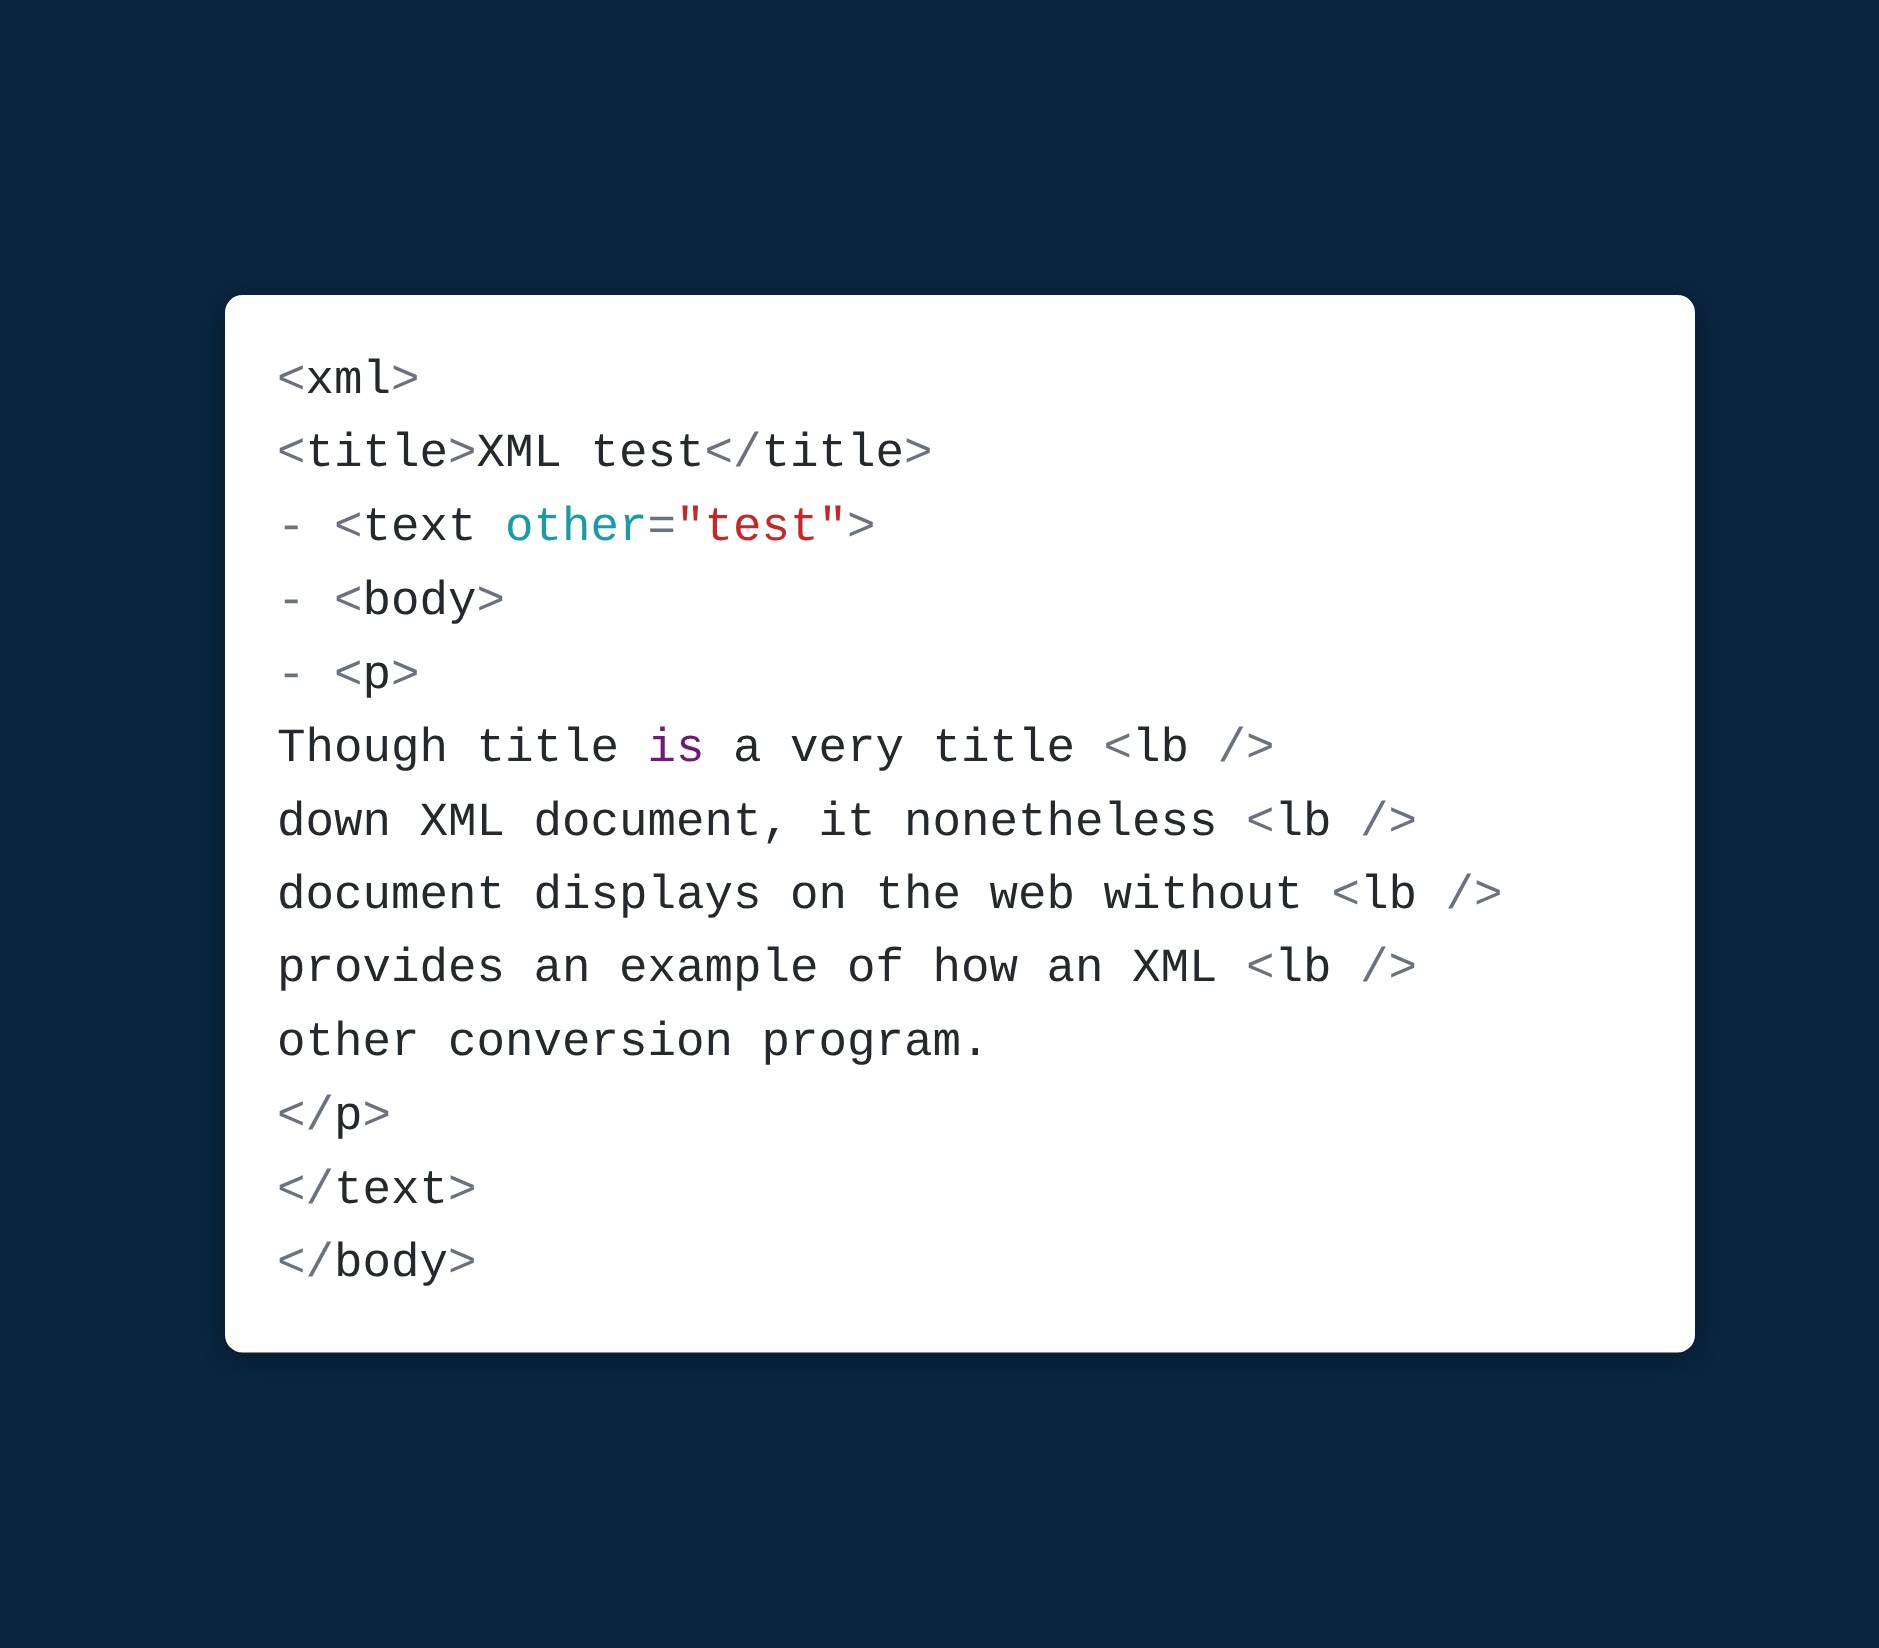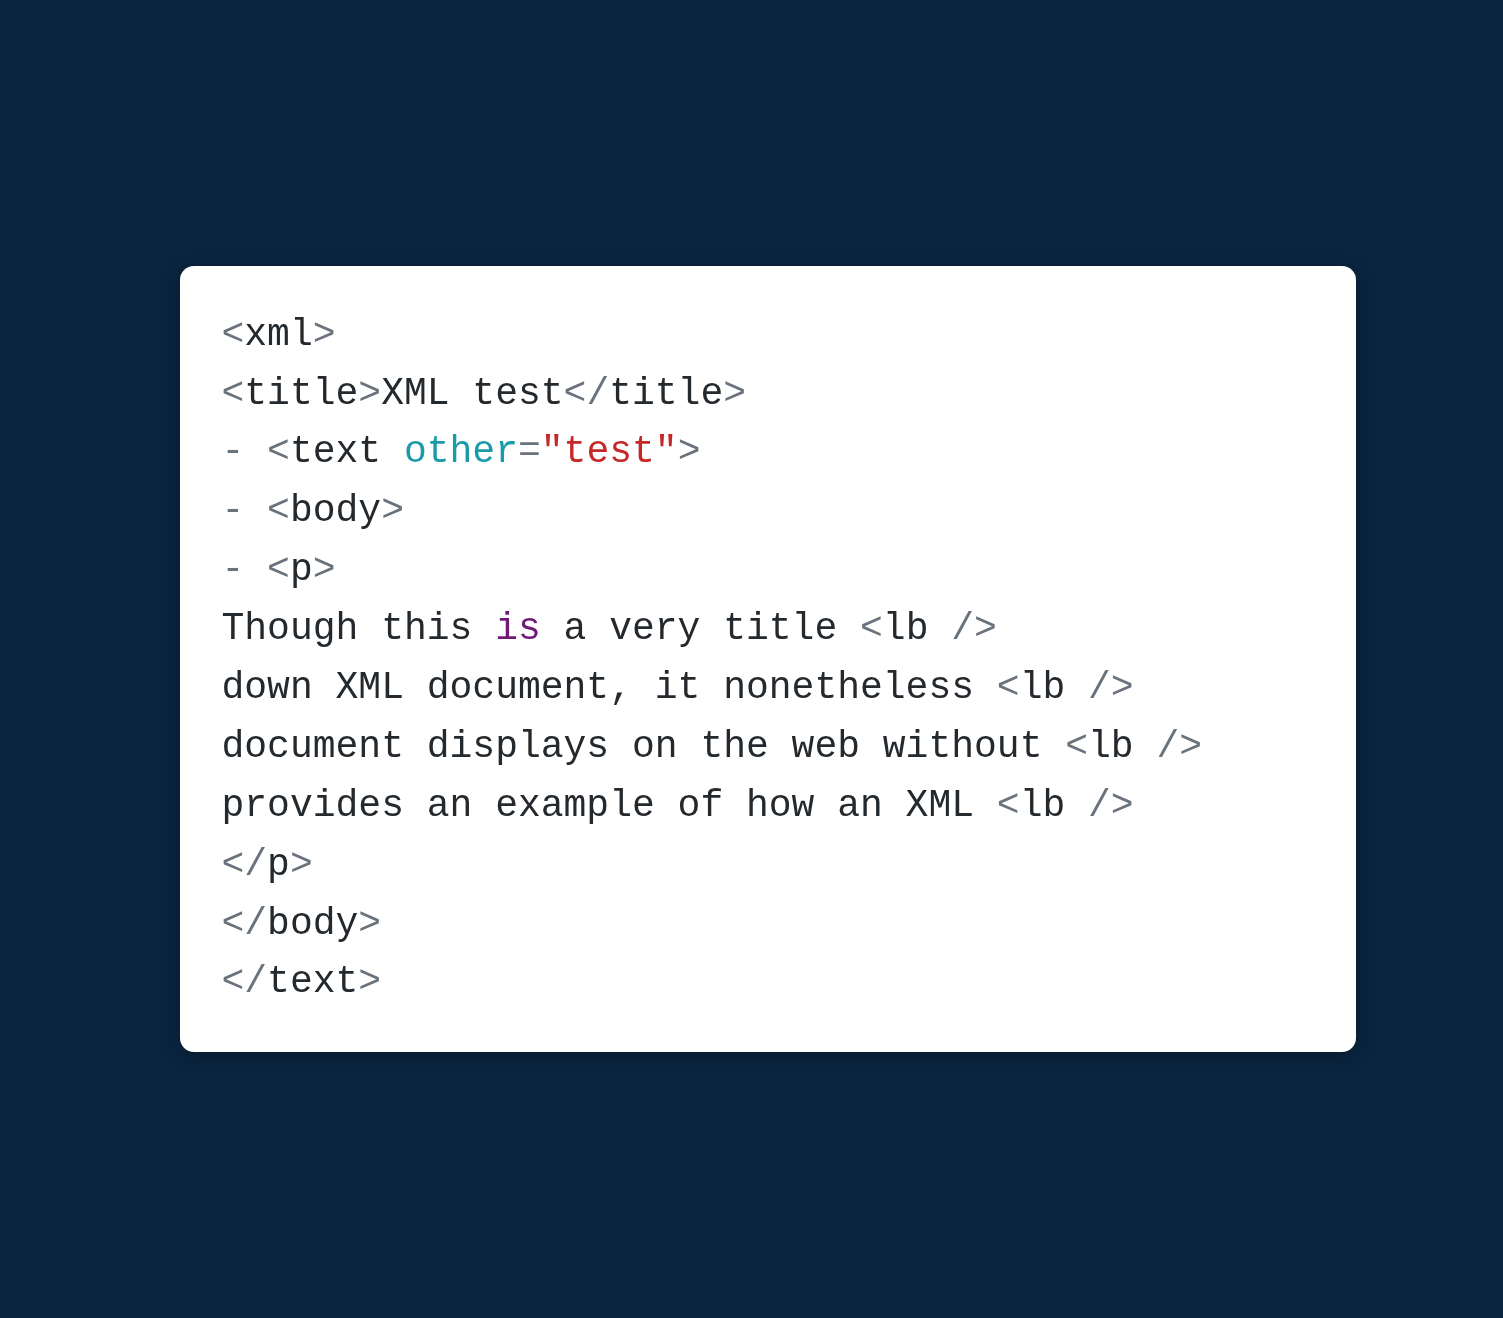--- a/index.html
+++ b/index.html
@@ -43,21 +43,22 @@
 </head>
 <body>
 
 <div class="code-panel">
   <div id="code-container">
       <div class="code-line"><span class="punct">&lt;</span><span>xml</span><span class="punct">&gt;</span></div>
       <div class="code-line"><span class="punct">&lt;</span><span>title</span><span class="punct">&gt;</span><span>XML test</span><span class="punct">&lt;/</span><span>title</span><span class="punct">&gt;</span></div>
       <div class="code-line"><span class="punct">- </span><span class="punct">&lt;</span><span>text </span><span class="attr-name">other</span><span class="punct">=</span><span class="attr-value">"test"</span><span class="punct">&gt;</span></div>
       <div class="code-line"><span class="punct">- </span><span class="punct">&lt;</span><span>body</span><span class="punct">&gt;</span></div>
       <div class="code-line"><span class="punct">- </span><span class="punct">&lt;</span><span>p</span><span class="punct">&gt;</span></div>
-      <div class="code-line"><span>Though this </span><span class="keyword">is</span><span> a very title </span><span class="punct">&lt;</span><span>lb </span><span class="punct">/&gt;</span></div>
+      <div class="code-line"><span>Though title </span><span class="keyword">is</span><span> a very title </span><span class="punct">&lt;</span><span>lb </span><span class="punct">/&gt;</span></div>
       <div class="code-line"><span>down XML document, it nonetheless </span><span class="punct">&lt;</span><span>lb </span><span class="punct">/&gt;</span></div>
       <div class="code-line"><span>document displays on the web without </span><span class="punct">&lt;</span><span>lb </span><span class="punct">/&gt;</span></div>
       <div class="code-line"><span>provides an example of how an XML </span><span class="punct">&lt;</span><span>lb </span><span class="punct">/&gt;</span></div>
+      <div class="code-line"><span>other conversion program.</span></div>
       <div class="code-line"><span class="punct">&lt;/</span><span>p</span><span class="punct">&gt;</span></div>
+      <div class="code-line"><span class="punct">&lt;/</span><span>text</span><span class="punct">&gt;</span></div>
       <div class="code-line"><span class="punct">&lt;/</span><span>body</span><span class="punct">&gt;</span></div>
-      <div class="code-line"><span class="punct">&lt;/</span><span>text</span><span class="punct">&gt;</span></div>
     </div>
 </div>
 
 </body></html>

